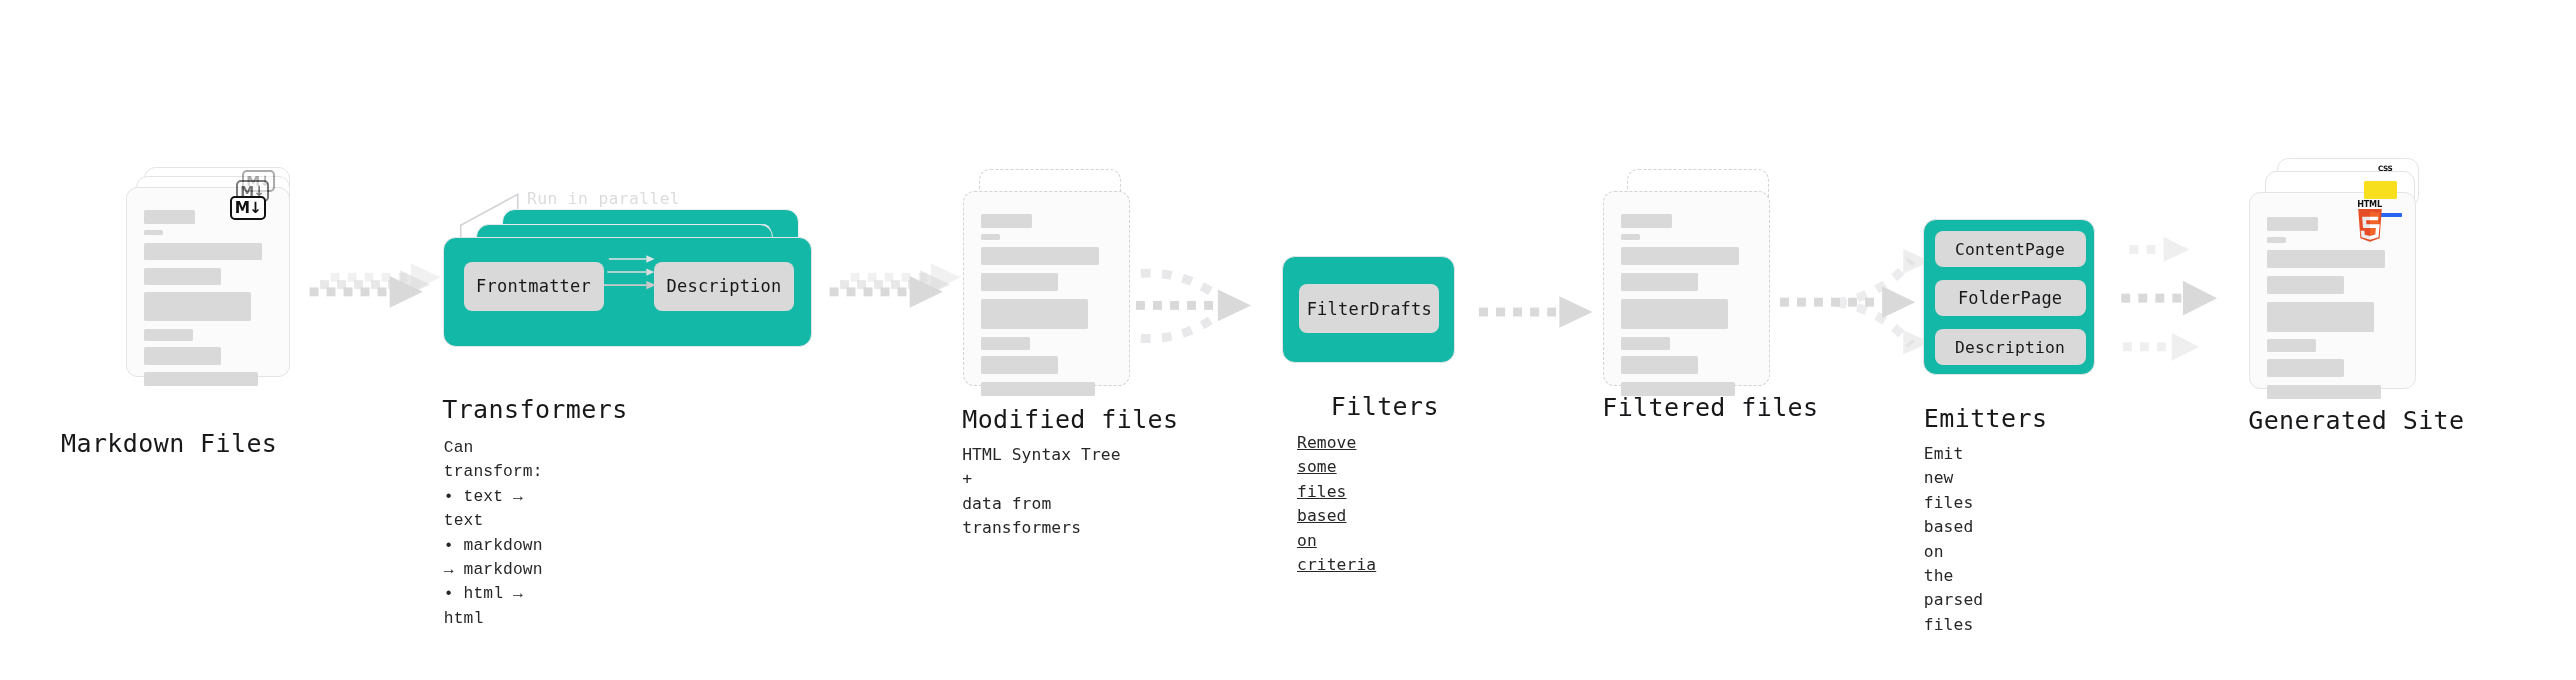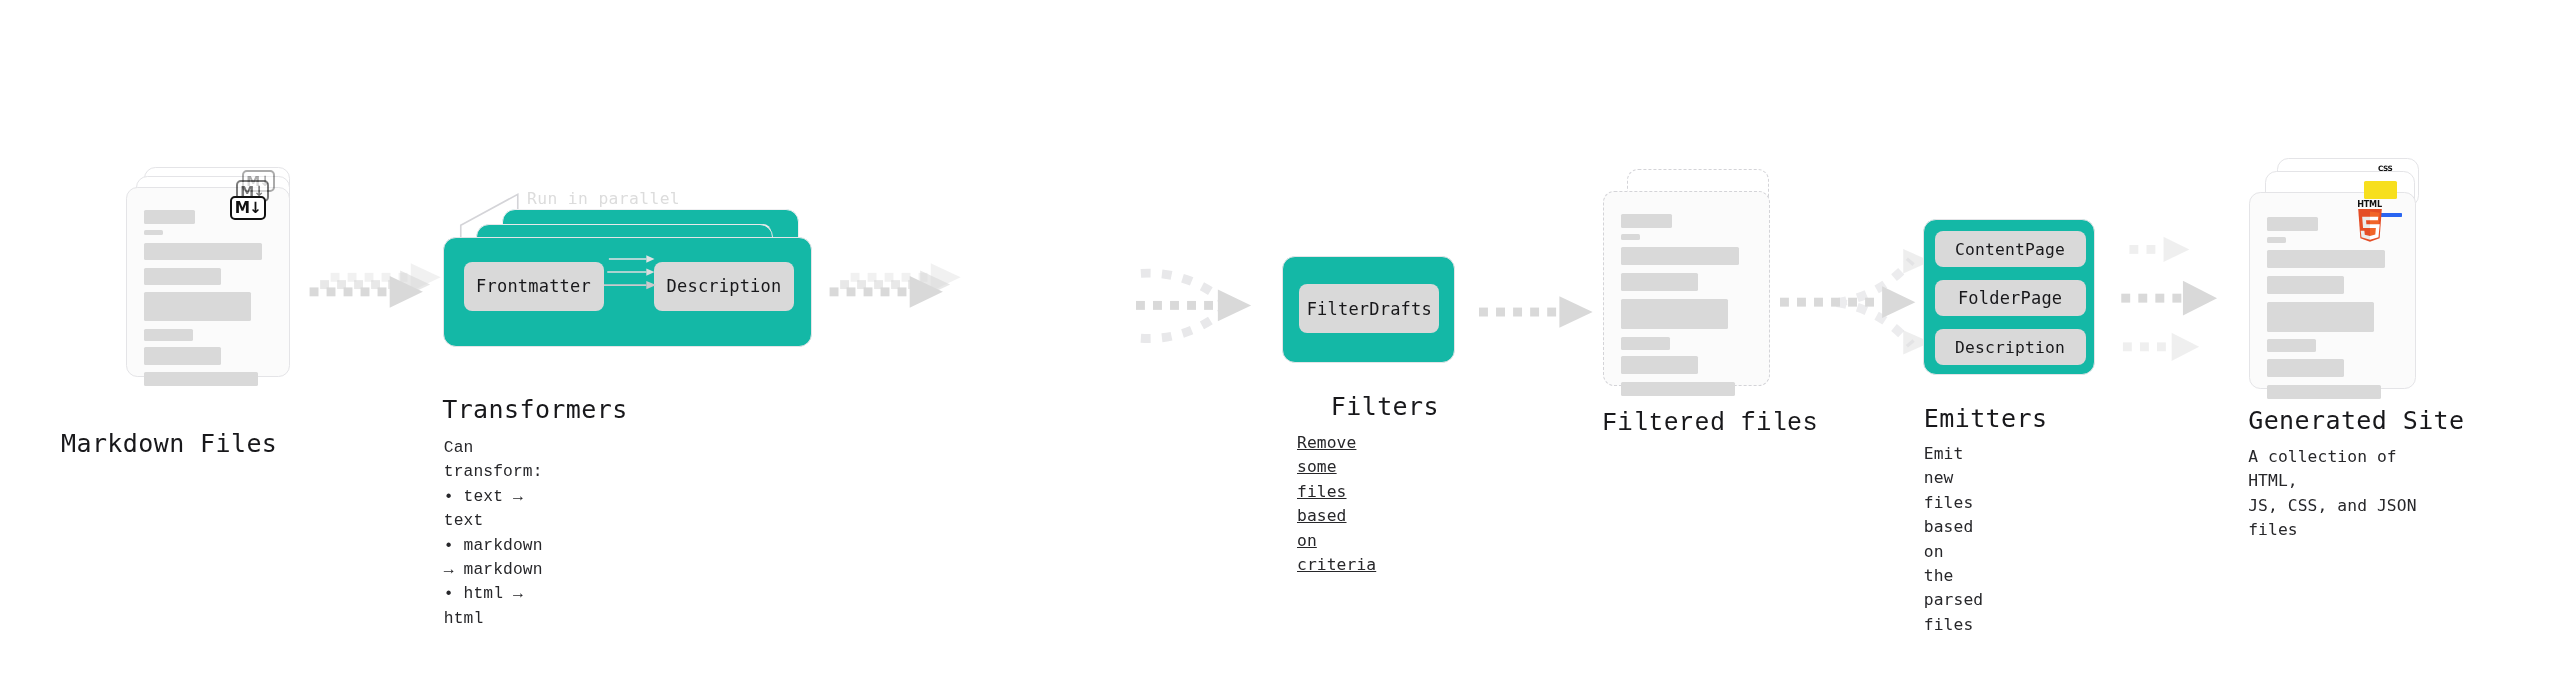--- a/index.html
+++ b/index.html
@@ -211,20 +211,38 @@
         <rect x="0" y="24" width="11" height="11"></rect>
           <rect x="21" y="24" width="11" height="11"></rect>
         <rect x="42" y="24" width="11" height="11"></rect>
           <rect x="63" y="24" width="11" height="11"></rect>
         <rect x="84" y="24" width="11" height="11"></rect>
         <path d="M99 10 L140 29.5 L99 49 Z"></path>
       </g>
     </g>
   </svg>
 
+  <div class="block" style="left:963px;top:167px;">
+    <div class="docstack" style="width:175px;height:244px;">
+      <div class="doc dashed" style="left:16.3px;top:1.6px;width:142px;height:49px;background:#fff;"></div>
+      <div class="doc dashed" style="left:0px;top:24.4px;width:167px;height:195px;">
+        <div class="skel" style="left:17px;top:22px;width:51px;height:14px;"></div>
+        <div class="skel" style="left:17px;top:42px;width:18.7px;height:5.7px;"></div>
+        <div class="skel" style="left:17px;top:55px;width:118px;height:18px;"></div>
+        <div class="skel" style="left:17px;top:81px;width:77px;height:18px;"></div>
+        <div class="skel" style="left:17px;top:107px;width:107px;height:30px;"></div>
+        <div class="skel" style="left:17px;top:145px;width:49px;height:13px;"></div>
+        <div class="skel" style="left:17px;top:164px;width:77px;height:18px;"></div>
+        <div class="skel" style="left:17px;top:190px;width:114px;height:14px;"></div>
+      </div>
+    </div>
+    <div class="title" style="position:absolute;left:-0.8px;top:240px;">Modified files</div>
+    <div class="subtitle" style="position:absolute;left:-0.8px;top:276px;">HTML Syntax Tree +
+data from transformers</div>
+  </div>
 
   <svg class="abs-svg" style="left:1136px;top:252px;" width="154" height="106" viewBox="0 0 190 130">
     <g fill="#d9d9d9">
       <path d="M6 26 q60 -4 110 40" fill="none" stroke="#e8e8ea" stroke-width="11" stroke-dasharray="12 14" stroke-linecap="butt"></path>
       <path d="M6 106 q60 4 110 -40" fill="none" stroke="#e8e8ea" stroke-width="11" stroke-dasharray="12 14" stroke-linecap="butt"></path>
       <rect x="0" y="60" width="11" height="11"></rect>
         <rect x="21" y="60" width="11" height="11"></rect>
       <rect x="42" y="60" width="11" height="11"></rect>
         <rect x="63" y="60" width="11" height="11"></rect>
       <rect x="84" y="60" width="11" height="11"></rect>
@@ -261,21 +279,21 @@
         <div class="skel" style="left:17px;top:22px;width:51px;height:14px;"></div>
         <div class="skel" style="left:17px;top:42px;width:18.7px;height:5.7px;"></div>
         <div class="skel" style="left:17px;top:55px;width:118px;height:18px;"></div>
         <div class="skel" style="left:17px;top:81px;width:77px;height:18px;"></div>
         <div class="skel" style="left:17px;top:107px;width:107px;height:30px;"></div>
         <div class="skel" style="left:17px;top:145px;width:49px;height:13px;"></div>
         <div class="skel" style="left:17px;top:164px;width:77px;height:18px;"></div>
         <div class="skel" style="left:17px;top:190px;width:114px;height:14px;"></div>
       </div>
     </div>
-    <div class="title" style="position:absolute;left:-0.8px;top:244px;font-family:Liberation Mono, monospace;">Filtered files</div>
+    <div class="title" style="position:absolute;left:-0.8px;top:228px;">Filtered files</div>
   </div>
 
   <svg class="abs-svg" style="left:1780px;top:244px;" width="154" height="122" viewBox="0 0 190 150">
     <g fill="#d9d9d9">
       <path d="M70 72 q55 -8 92 -52" fill="none" stroke="#ececee" stroke-width="11" stroke-dasharray="12 14" stroke-linecap="butt"></path>
       <path d="M70 72 q55 8 92 52" fill="none" stroke="#ececee" stroke-width="11" stroke-dasharray="12 14" stroke-linecap="butt"></path>
       <g opacity="0.45">
           <path d="M152 6 L186 21 L152 36 Z"></path>
         </g>
       <g opacity="0.45">
@@ -356,18 +374,16 @@
         <div class="lbl">HTML</div>
         <svg width="34" height="37" viewBox="0 0 512 580" style="margin-left:1.6px;">
           <path fill="#e44d26" d="M71 0 L441 0 L407 460 L255 512 L105 460 Z"></path>
           <path fill="#f16529" d="M256 40 L256 480 L378 440 L407 58 Z"></path>
           <path fill="#ffffff" d="M256 120 L256 178 L380 178 L385 120 Z M256 238 L256 296 L348 296 L339 400 L256 424 L256 424 L256 482 L389 444 L409 238 Z"></path>
           <path fill="#ebebeb" d="M256 120 L133 120 L147 296 L256 296 L256 238 L199 238 L194 178 L256 178 Z M256 424 L174 402 L168 340 L110 340 L122 444 L256 482 Z"></path>
         </svg>
       </div>
     </div>
     <div class="title" style="position:absolute;left:-0.8px;top:250px;">Generated Site</div>
-    <div class="subtitle" style="position:absolute;left:-0.8px;top:287px;">A collection of HTML,
-JS, CSS, and JSON files</div>
   </div>
 
 </div>
 
 
 </body></html>

